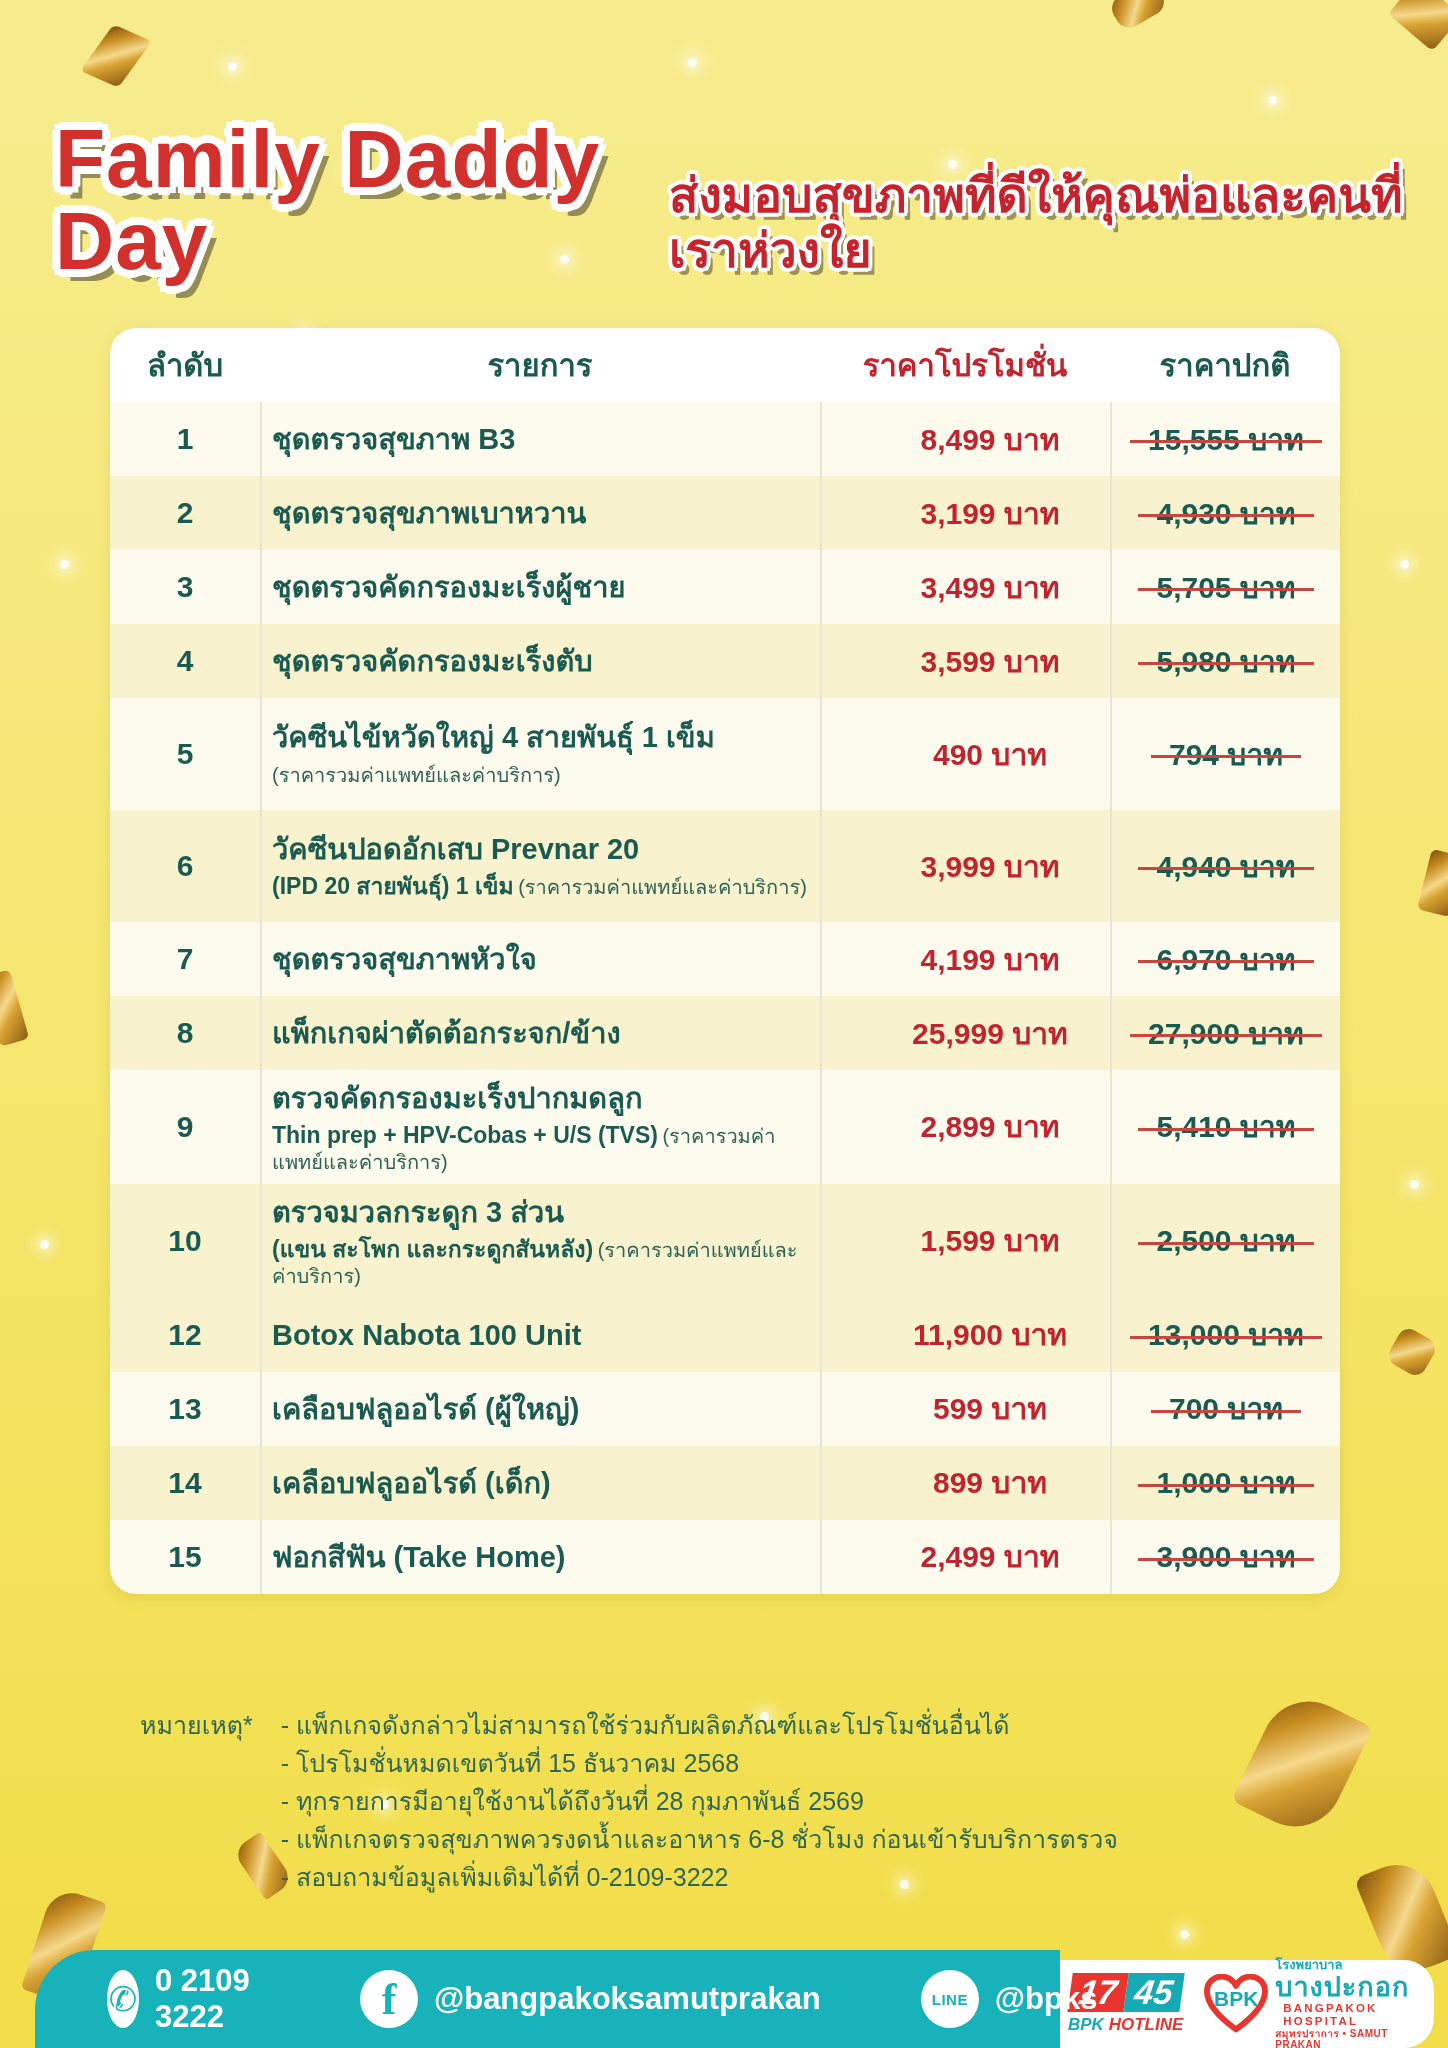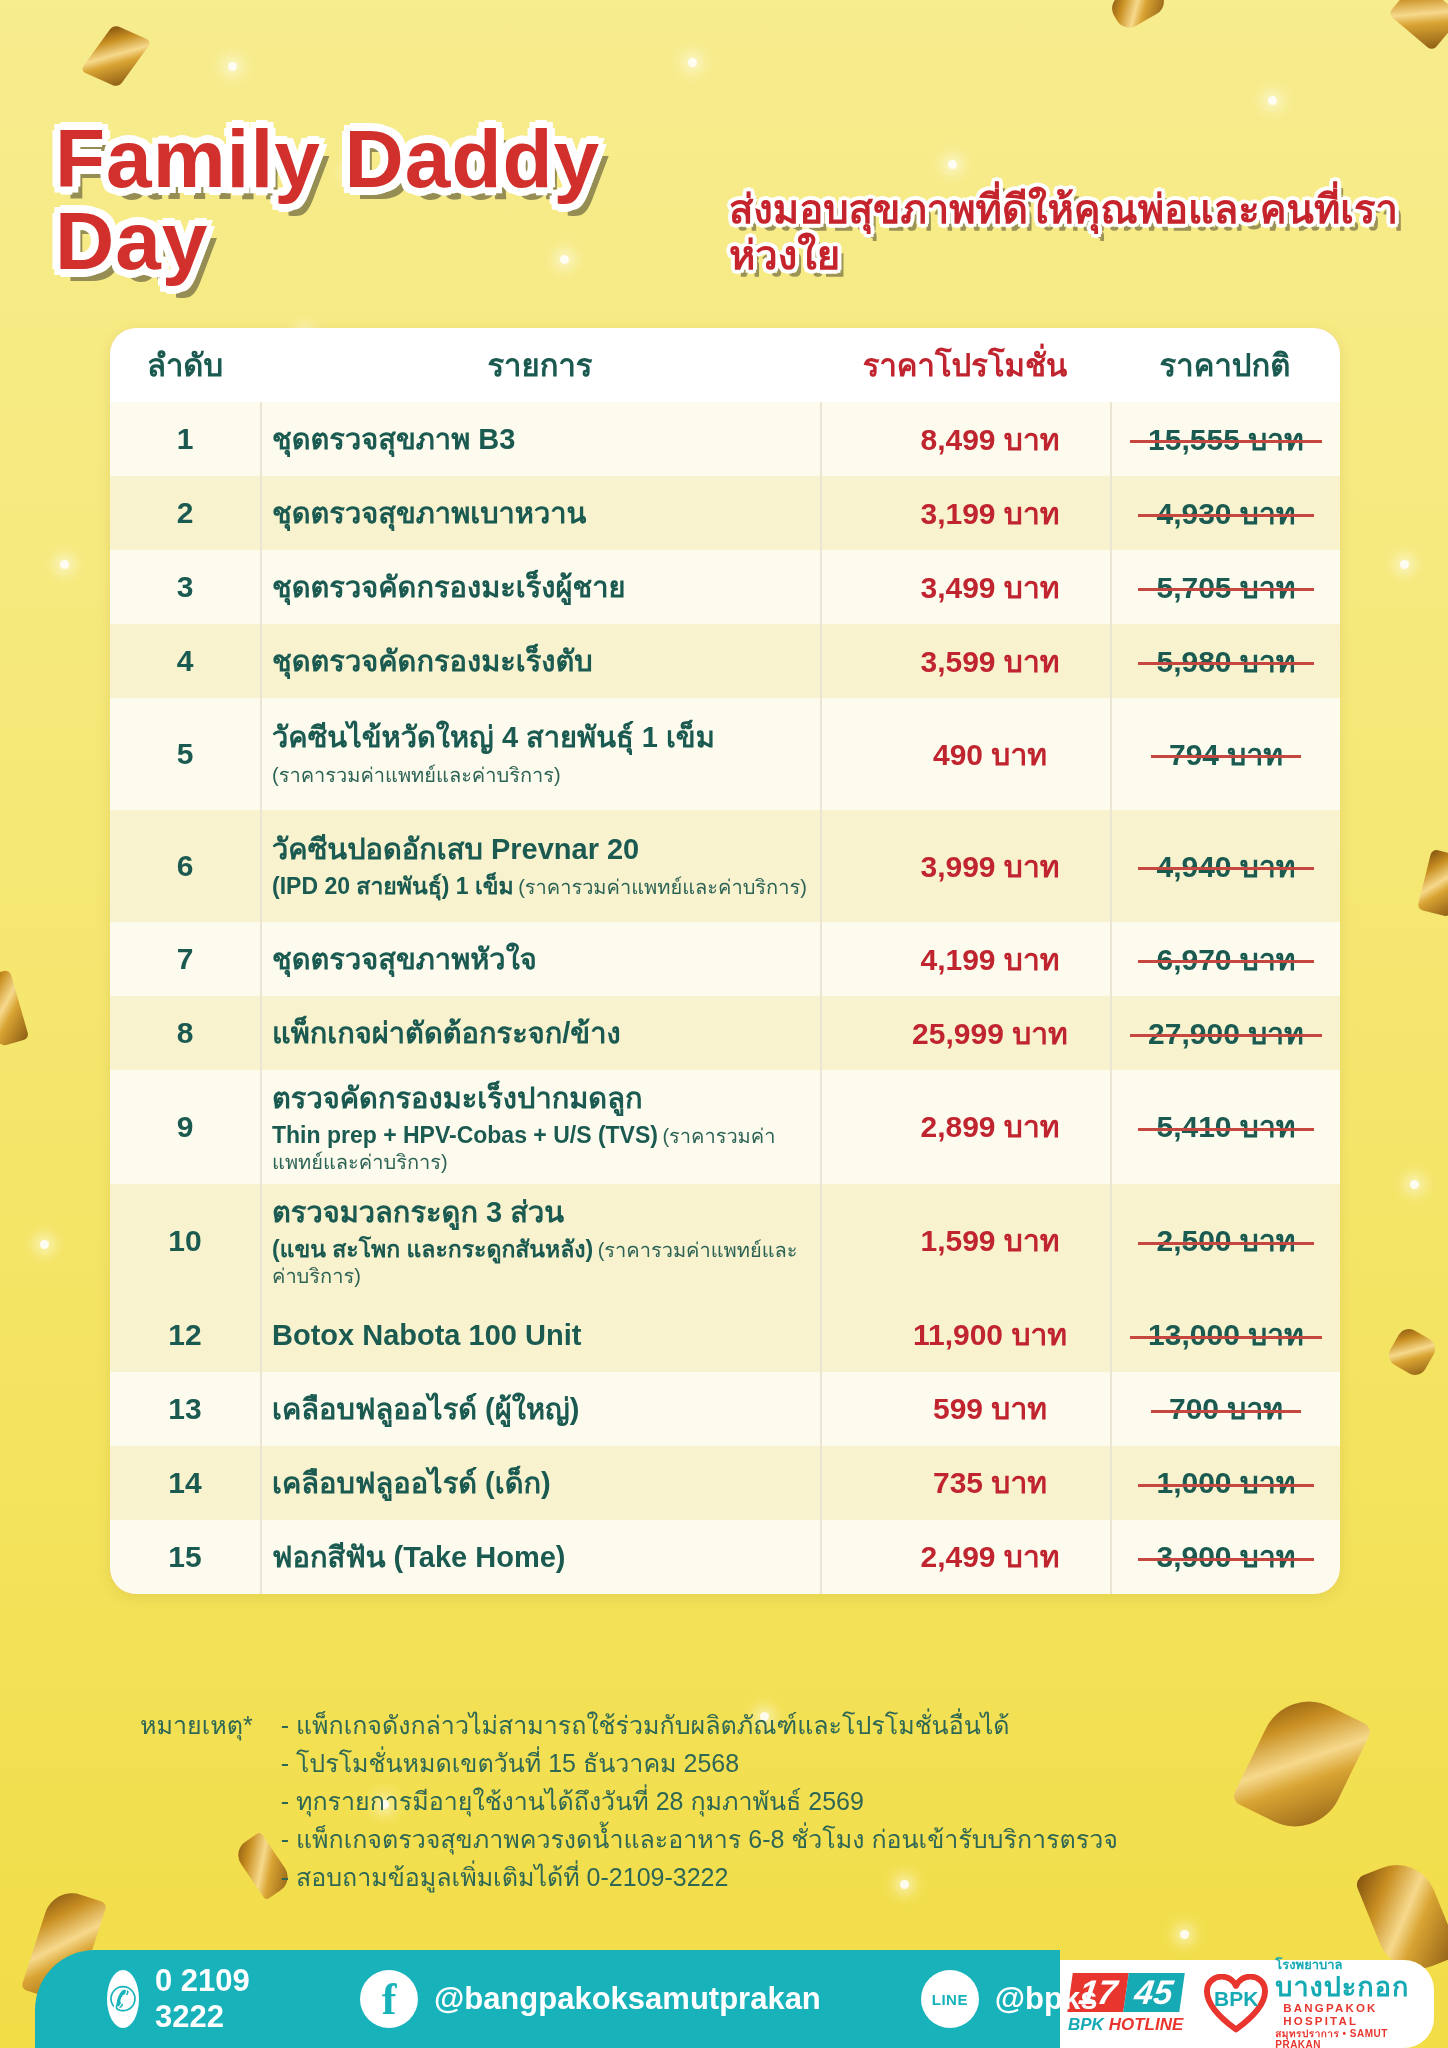--- a/index.html
+++ b/index.html
@@ -15,21 +15,21 @@
   
   .hero{position:absolute;left:55px;top:118px;right:30px;display:flex;align-items:flex-end;gap:36px;}
   .hero h1{
     margin:0;font-size:82px;font-weight:800;letter-spacing:1px;color:#d2302c;line-height:1;
     text-shadow:
       -6px -6px 0 #fff,6px -6px 0 #fff,-6px 6px 0 #fff,6px 6px 0 #fff,
       -8px 0 0 #fff,8px 0 0 #fff,0 -8px 0 #fff,0 8px 0 #fff,
       10px 12px 0 rgba(125,118,70,.8);
   }
   .hero .subtitle{
-    font-size:40px;font-weight:700;color:#c5242c;line-height:1.15;padding-bottom:4px;
+    font-size:48px;font-weight:700;color:#c5242c;line-height:1.15;padding-bottom:4px;
     text-shadow:
       -3px -3px 0 #fff,3px -3px 0 #fff,-3px 3px 0 #fff,3px 3px 0 #fff,
       -4px 0 0 #fff,4px 0 0 #fff,0 -4px 0 #fff,0 4px 0 #fff,
       6px 7px 0 rgba(125,118,70,.75);
   }
   
   .card{
     position:absolute;left:110px;top:328px;width:1230px;background:#fdba74;border-radius:26px;
     overflow:hidden;box-shadow:0 4px 14px rgba(160,140,40,.18);
   }
@@ -294,21 +294,21 @@
       <span class="strike">700 บาท</span>
     </div>
   </div>
 
   <div class="trow body-row dark">
     <div class="c-no">14</div>
     <div class="c-item">
       <div class="item-main">เคลือบฟลูออไรด์ (เด็ก)</div>
 
     </div>
-    <div class="c-promo">735 บาท</div>
+    <div class="c-promo">899 บาท</div>
     <div class="c-normal">
       <span class="strike">1,000 บาท</span>
     </div>
   </div>
 
   <div class="trow body-row light">
     <div class="c-no">15</div>
     <div class="c-item">
       <div class="item-main">ฟอกสีฟัน (Take Home)</div>
 

